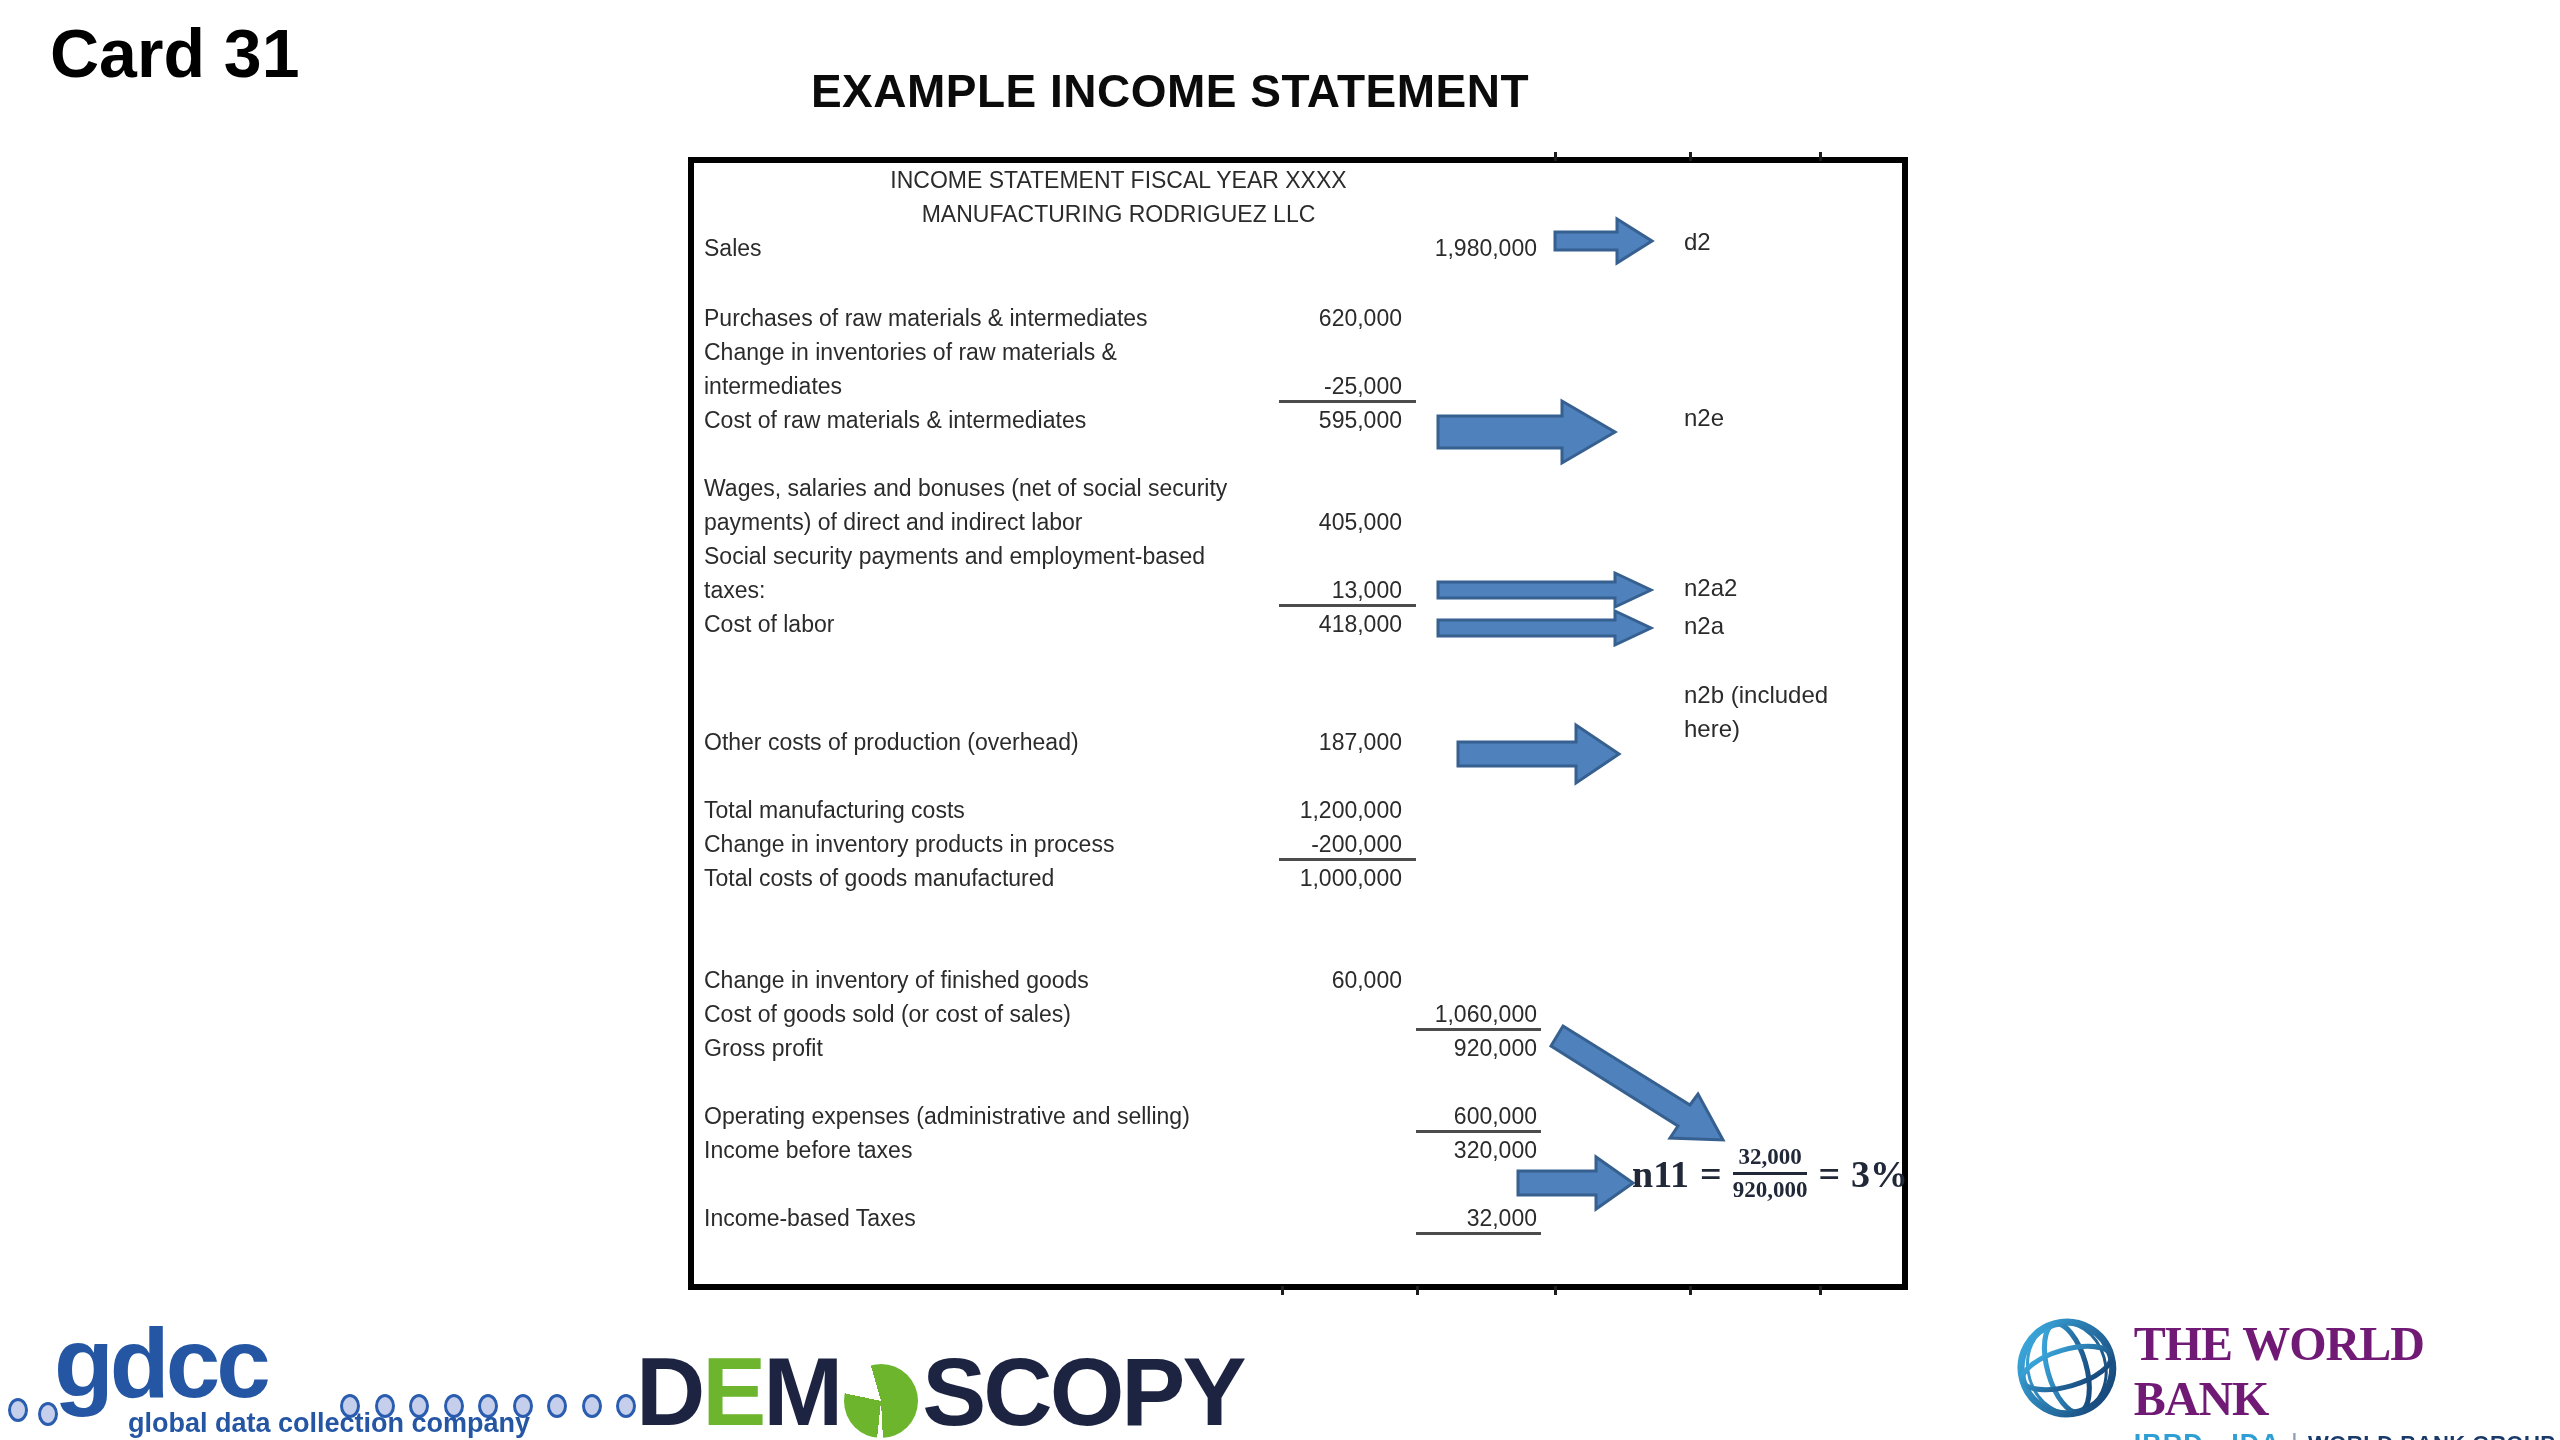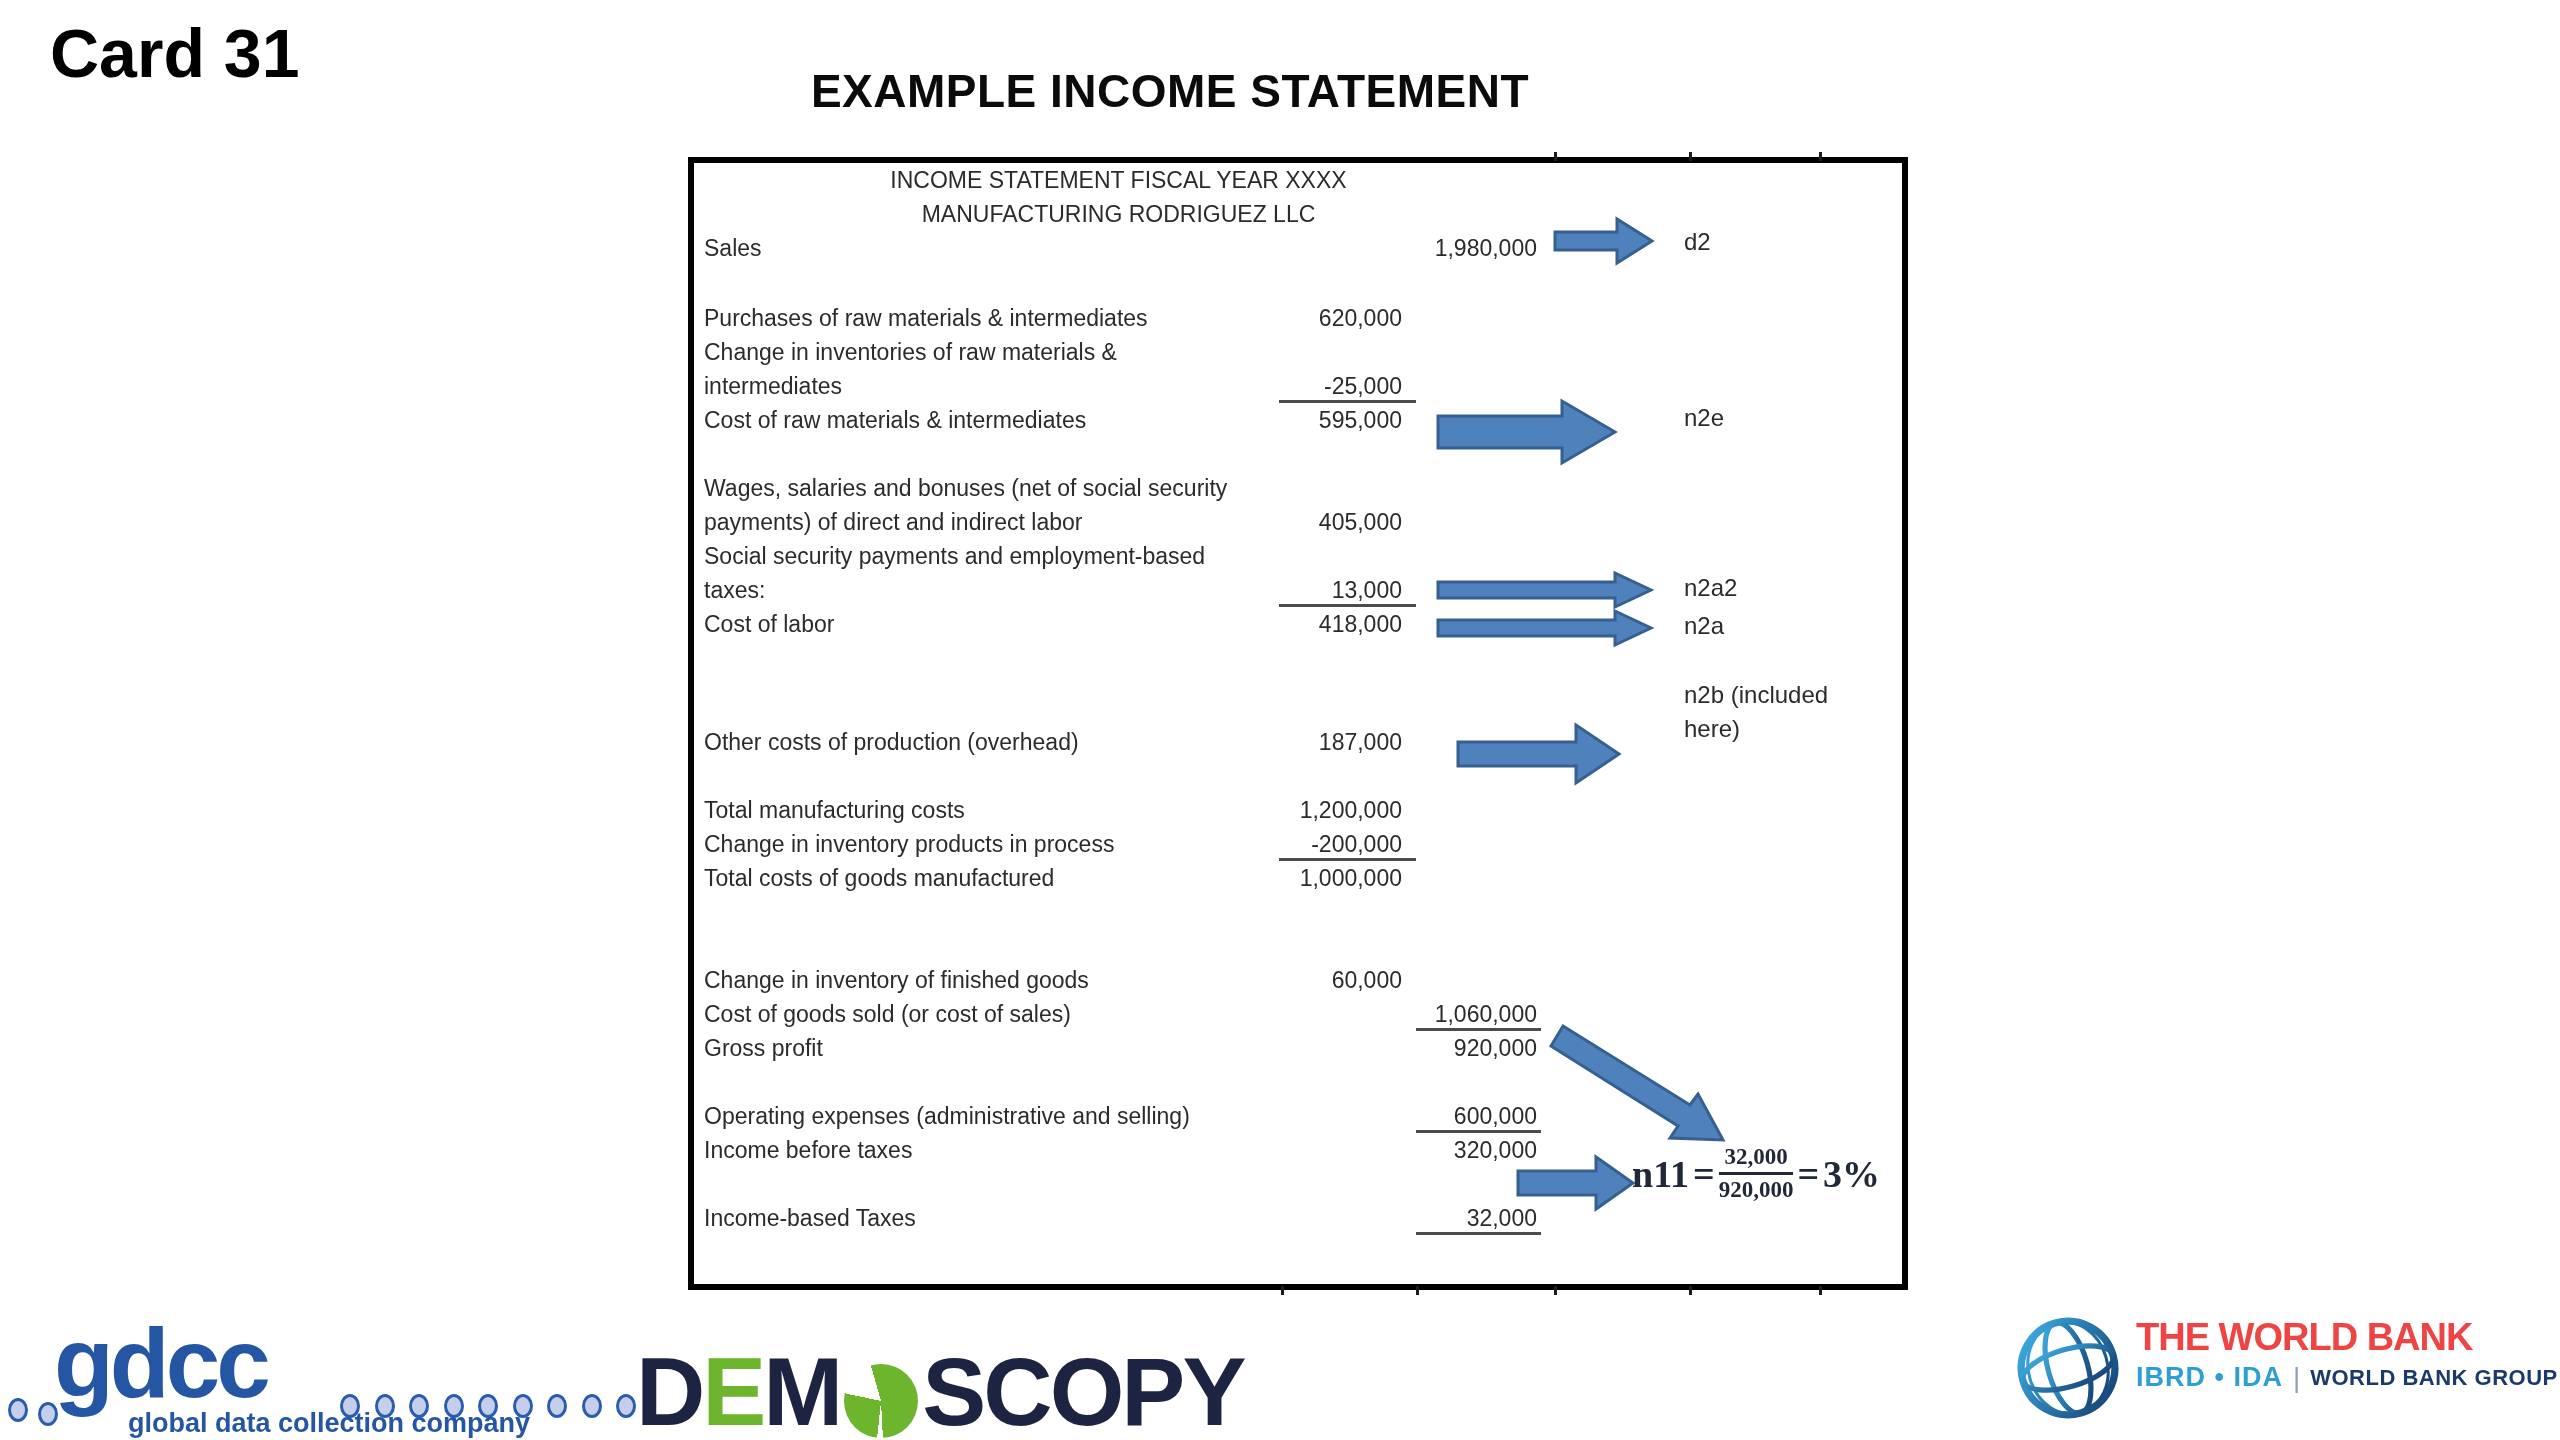--- a/index.html
+++ b/index.html
@@ -20,42 +20,42 @@
   .ctr{position:absolute;left:0;width:849px;text-align:center;}
   .u{position:absolute;bottom:0;height:0;border-bottom:3px solid #4c4c4c;}
   .u1{left:585px;width:137px;}
   .u2{left:722px;width:125px;}
   .tick{position:absolute;width:3px;height:9px;background:#1d1d1d;}
 
   .ann{position:absolute;font-size:24px;color:#2b2b2b;white-space:nowrap;}
   .arw{position:absolute;}
   .arw polygon{fill:#4f81bd;stroke:#36608f;stroke-width:3;}
 
-  .formula{position:absolute;left:1632px;top:1144px;display:flex;align-items:center;gap:4px;
+  .formula{position:absolute;left:1632px;top:1144px;display:flex;align-items:center;gap:11px;
     font-family:"Liberation Serif",serif;font-weight:bold;color:#212838;font-size:38px;}
   .frac{display:flex;flex-direction:column;align-items:center;font-size:23px;line-height:1.15;}
   .frac .bar{width:100%;border-top:3px solid #212838;margin:2px 0;height:0;}
 
   
   .gdcc-wordmark{position:absolute;left:54px;top:1314px;font-size:98px;font-weight:800;
     color:#2456a4;letter-spacing:-4px;line-height:1;}
   .gdcc-tagline{position:absolute;left:128px;top:1408px;font-size:27px;font-weight:700;color:#2456a4;}
   .gdot{position:absolute;border-radius:50%;background:#c5cfeb;border:3px solid #2a5db0;box-sizing:border-box;}
 
   .demo{position:absolute;left:636px;top:1344px;font-size:96px;font-weight:900;
     letter-spacing:-3px;color:#1d2442;line-height:1;display:flex;align-items:flex-end;}
   .demo .green{color:#6cb52d;}
   .pie{display:inline-block;width:74px;height:74px;border-radius:50%;margin:0 4px 2px 4px;
     background:conic-gradient(from 0deg at 50% 50%,
       #6cb52d 0deg 177deg, #ffffff 177deg 186deg, #6cb52d 186deg 282deg,
       #ffffff 282deg 344deg, #6cb52d 344deg 360deg);}
 
   .wb{position:absolute;left:2016px;top:1316px;display:flex;align-items:flex-start;gap:16px;}
   .wb-globe{width:104px;height:104px;}
-  .wb-title{font-size:38px;font-weight:800;color:#ef4444;letter-spacing:-1px;line-height:1.15;}
+  .wb-title{font-size:48px;font-weight:800;color:#701a75;letter-spacing:-1px;line-height:1.15;font-family:Liberation Serif, serif;}
   .wb-sub{display:flex;align-items:center;gap:10px;margin-top:2px;}
   .wb-ibrd{font-size:27px;font-weight:700;color:#2e9fd4;letter-spacing:1px;}
   .wb-div{font-size:28px;color:#90a0b4;font-weight:400;}
   .wb-group{font-size:22px;font-weight:800;color:#1a3a6b;letter-spacing:.5px;}
 </style>
 </head>
 <body>
 
 <div class="stage">
 

